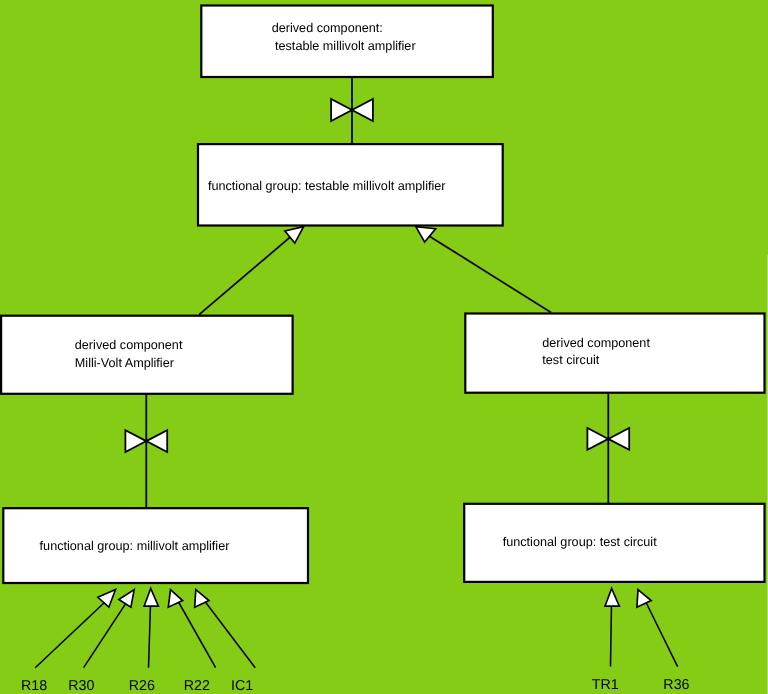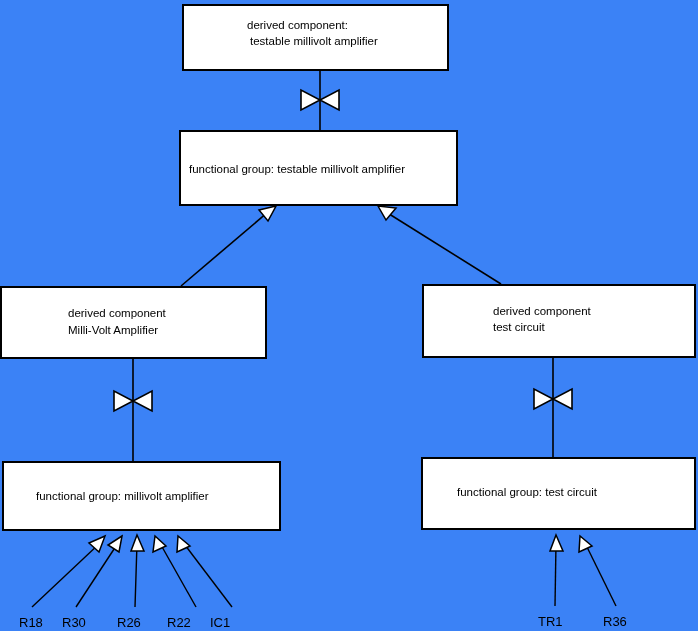--- a/index.html
+++ b/index.html
@@ -10,21 +10,21 @@
   body {
     width: 698px;
     height: 631px;
     font-family: "Liberation Sans", sans-serif;
     overflow: hidden;
   }
   #diagram-root {
     position: relative;
     width: 698px;
     height: 631px;
-    background: #3b82f6;
+    background: #84cc16;
   }
   svg#diagram {
     display: block;
     width: 698px;
     height: 631px;
   }
   .node-box {
     fill: #ffffff;
     stroke: #000000;
     stroke-width: 2;

